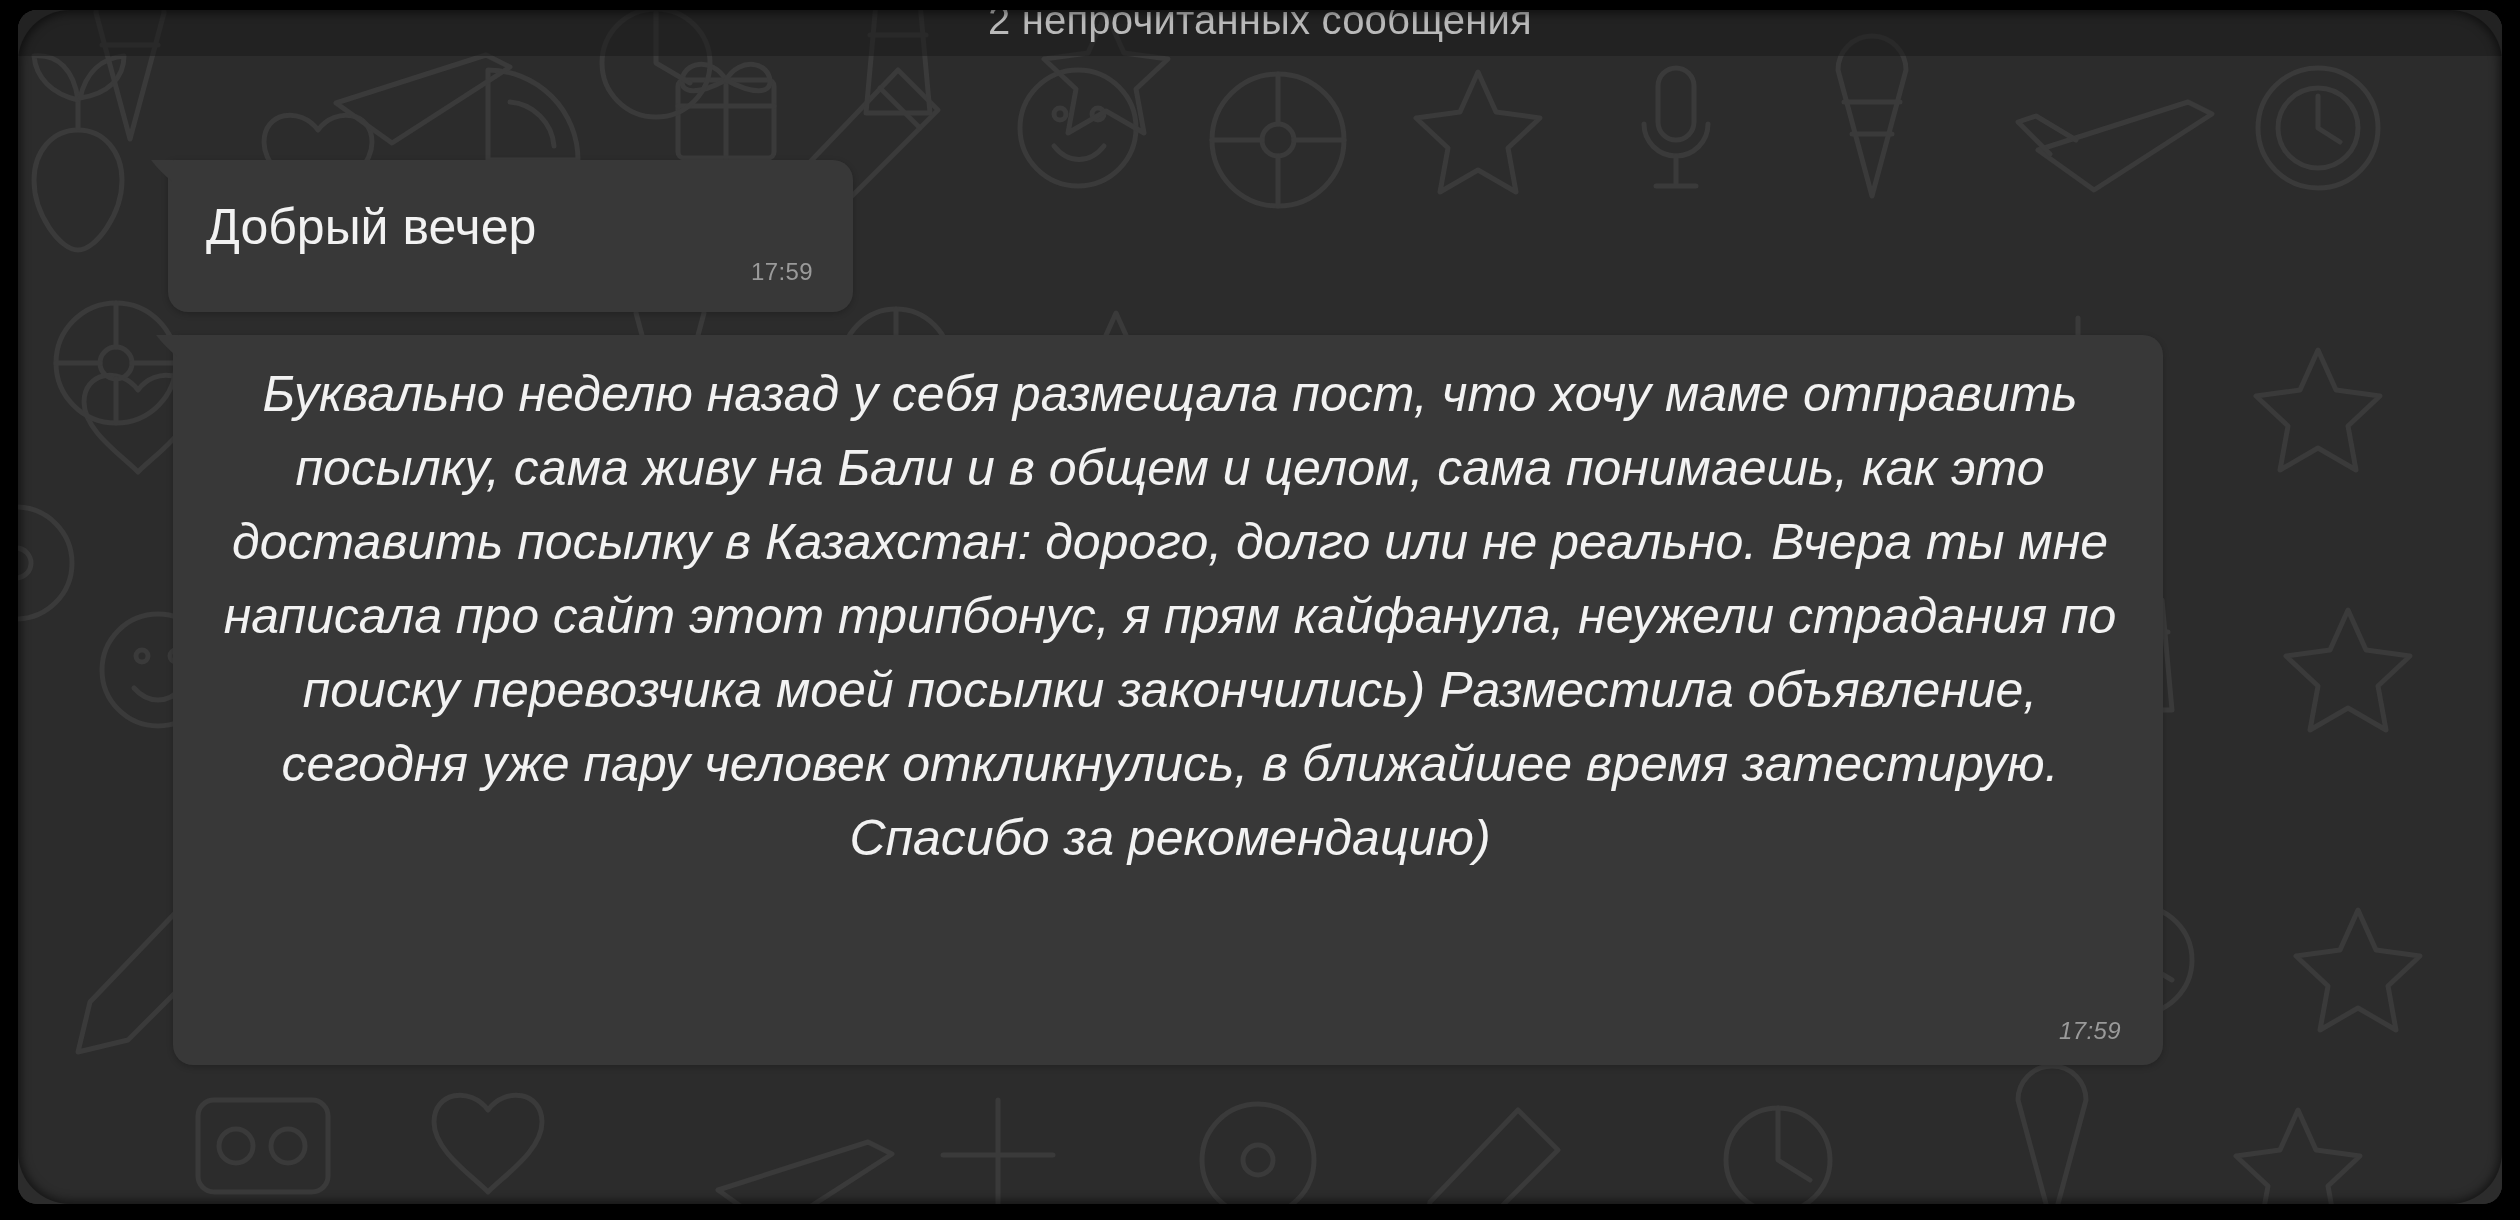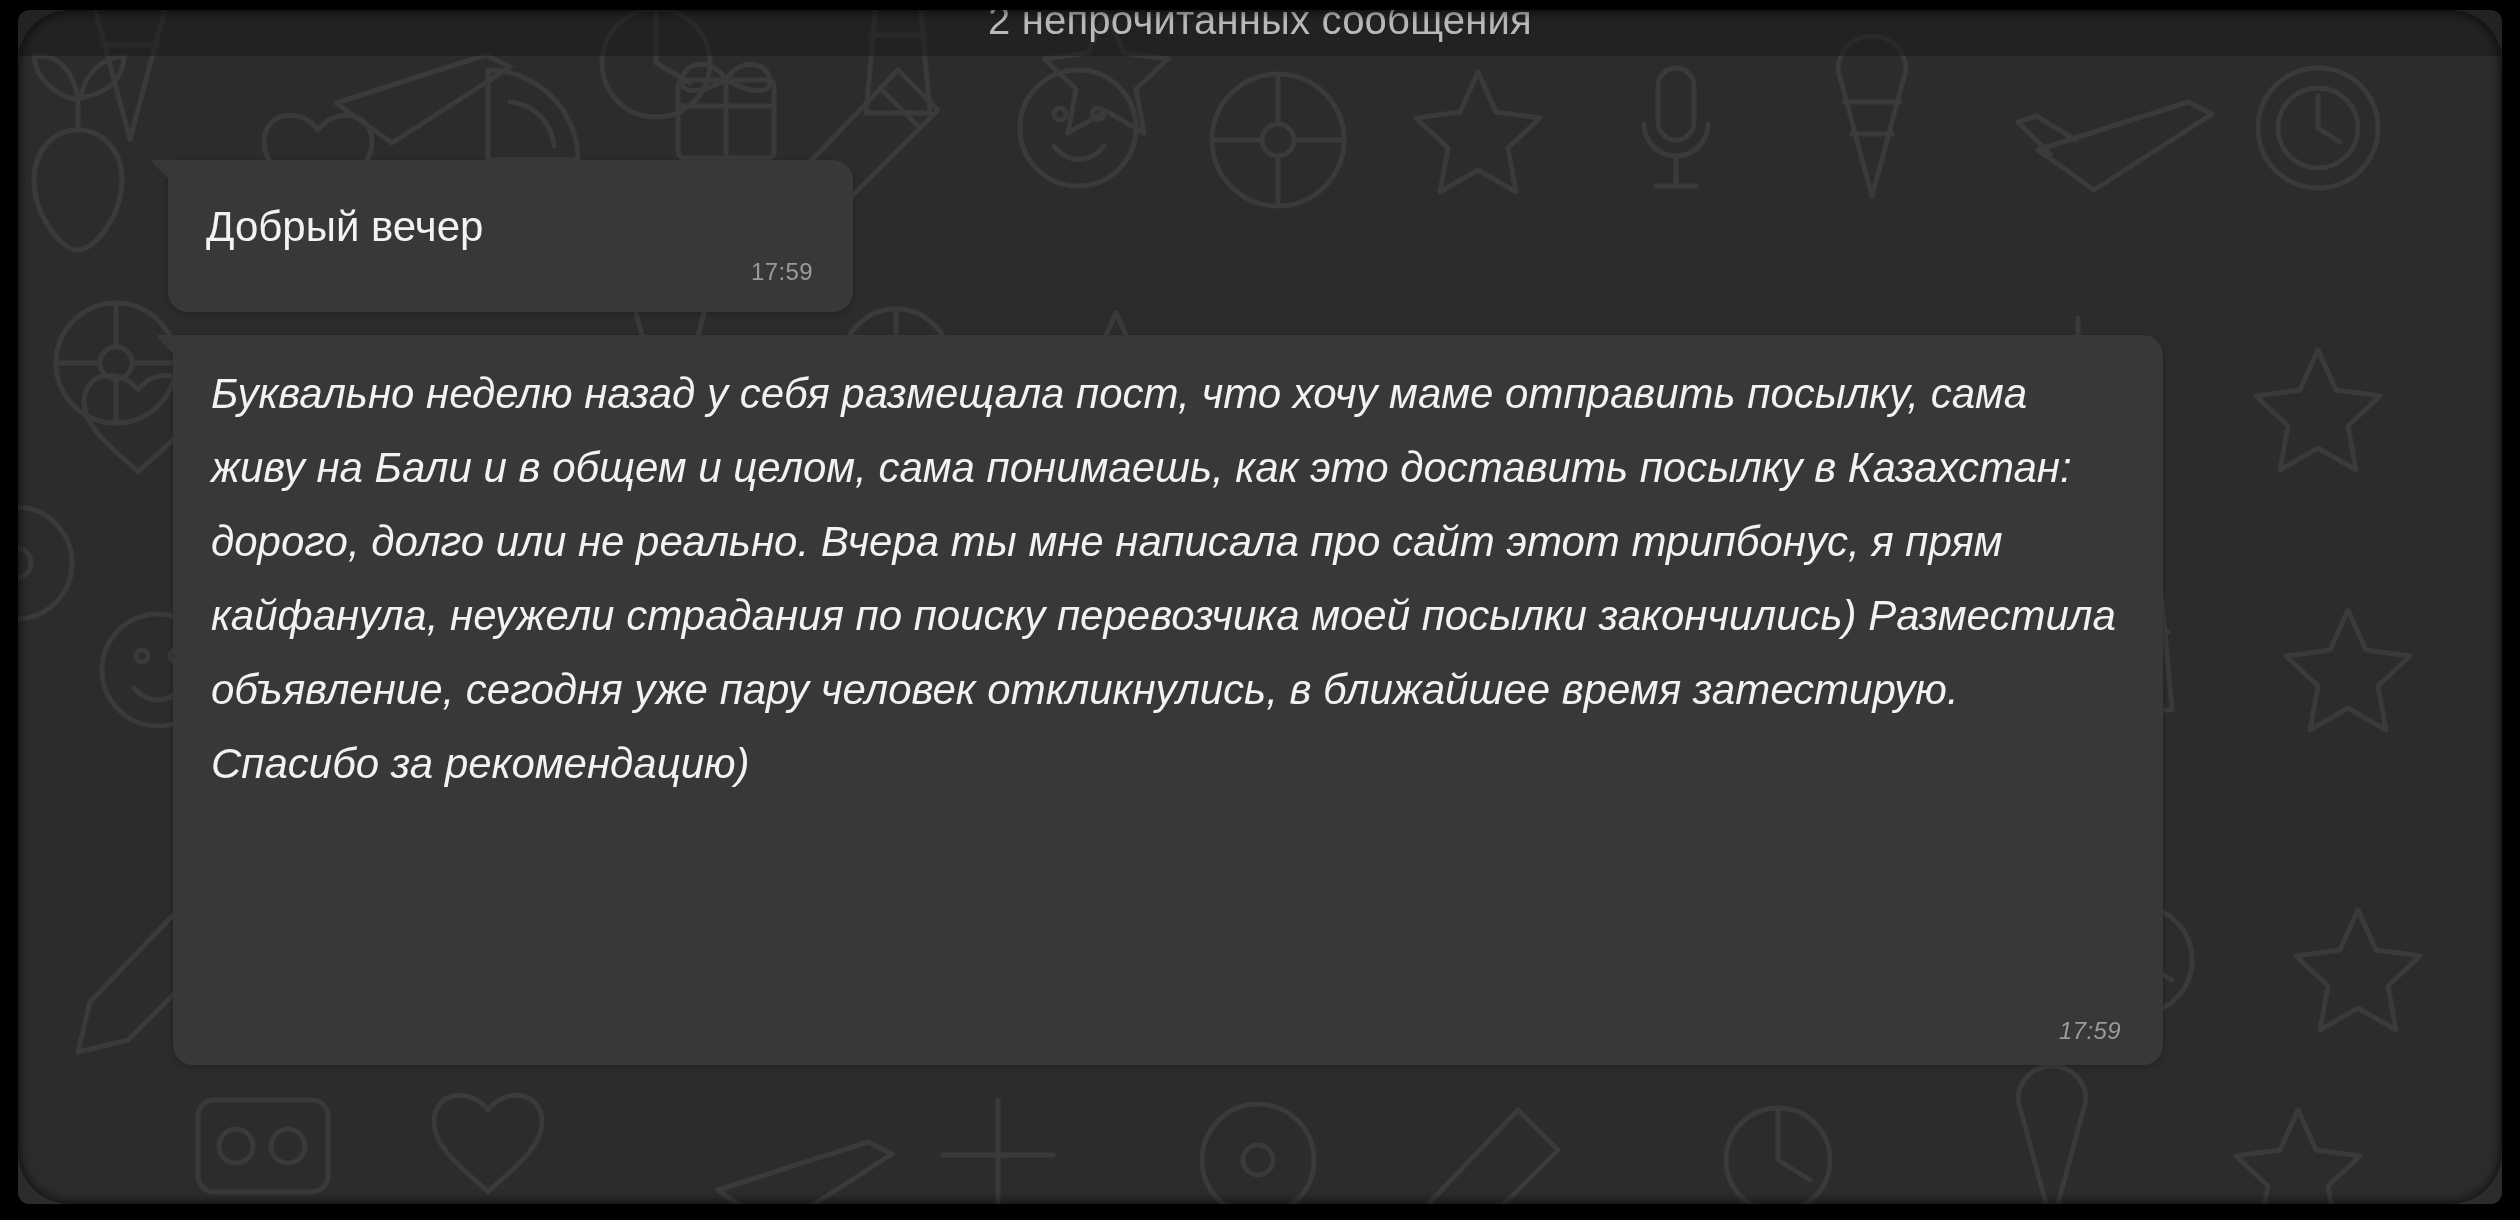--- a/index.html
+++ b/index.html
@@ -7,21 +7,21 @@
        font-family:"Liberation Sans","DejaVu Sans",sans-serif;}
 
   
   #device{
     position:absolute; inset:0;
     background:#000;
   }
   #screen{
     position:absolute;
     left:18px; top:10px; right:18px; bottom:16px;
-    border-radius:12px;
+    border-radius:19px;
     overflow:hidden;
     background:#2e2e2e;
     padding-left:18px;
   }
 
   
   #wallpaper{
     position:absolute; inset:0;
     background:#2c2c2c;
   }
@@ -58,24 +58,25 @@
   .bubble .tail{
     position:absolute;
     left:-17px; top:0;
     width:22px; height:34px;
     overflow:hidden;
   }
   .bubble .tail svg{display:block;}
 
   .bubble .txt{
     color:#f2f2f2;
-    font-size:42px;
+    font-size:50px;
     line-height:74px;
     white-space:pre-wrap;
     word-break:normal;
+    text-align:center;
   }
   .bubble .time{
     position:absolute;
     color:#9a9a9a;
     font-size:24px;
     letter-spacing:.4px;
   }
 
   
   #bubble-greeting{

